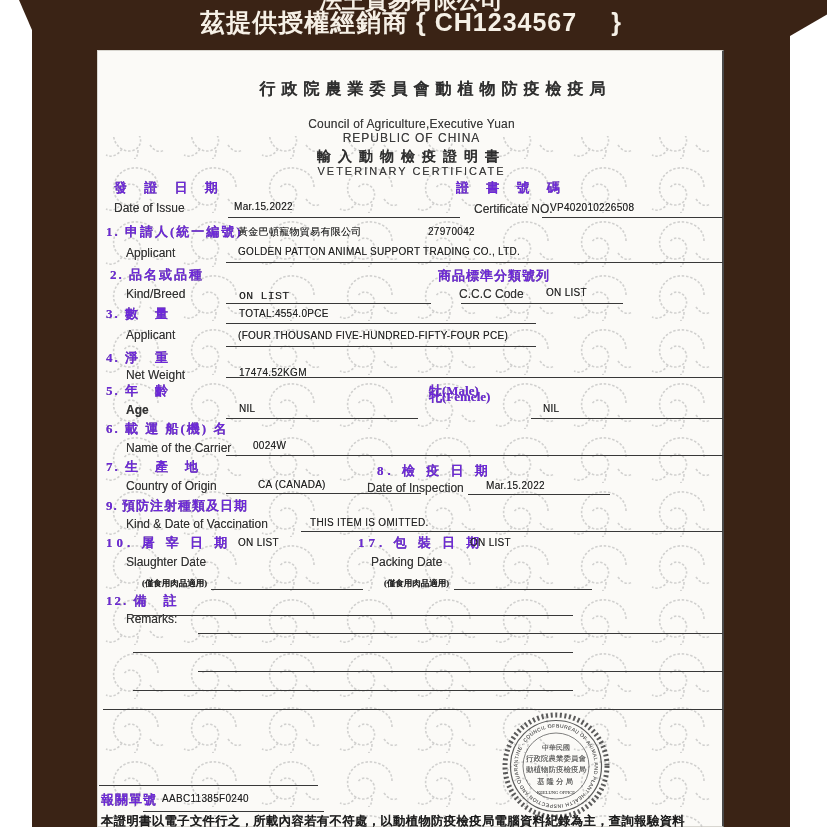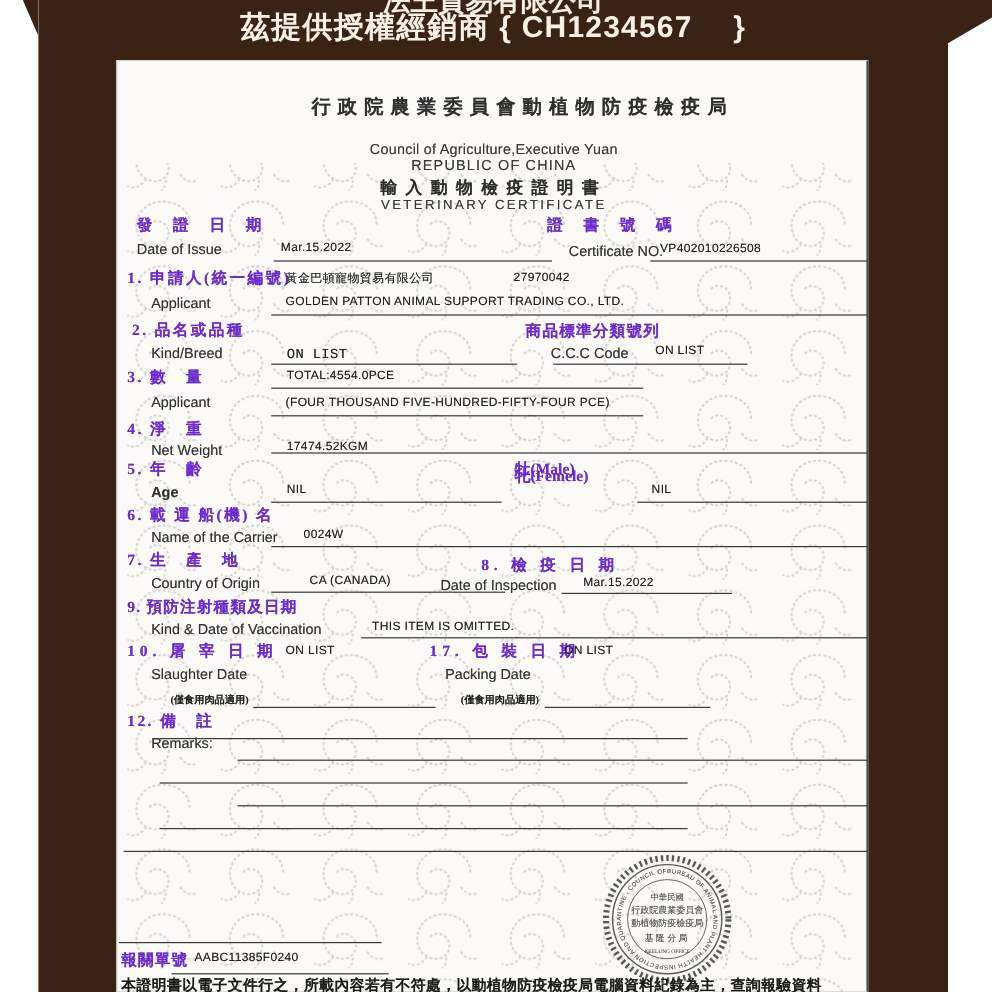--- a/index.html
+++ b/index.html
@@ -115,21 +115,21 @@
     <div class="val" style="left:445px;top:352px;">NIL</div>
     <div class="ln" style="left:128px;top:367px;width:192px;"></div>
     <div class="ln" style="left:433px;top:367px;width:192px;"></div>
 
     <div class="zl" style="left:8px;top:369px;">6. 載 運 船(機) 名</div>
     <div class="el" style="left:28px;top:390px;">Name of the Carrier</div>
     <div class="val" style="left:155px;top:389px;">0024W</div>
     <div class="ln" style="left:128px;top:404px;width:497px;"></div>
 
     <div class="zl" style="left:8px;top:407px;">7. 生　產　地</div>
-    <div class="zl" style="left:279px;top:411px;letter-spacing:4px;margin-left:24px;">8. 檢 疫 日 期</div>
+    <div class="zl" style="left:279px;top:411px;letter-spacing:4px;">8. 檢 疫 日 期</div>
     <div class="el" style="left:28px;top:428px;">Country of Origin</div>
     <div class="val" style="left:160px;top:428px;">CA (CANADA)</div>
     <div class="ln" style="left:128px;top:442px;width:195px;"></div>
     <div class="el" style="left:269px;top:430px;">Date of Inspection</div>
     <div class="val" style="left:388px;top:429px;">Mar.15.2022</div>
     <div class="ln" style="left:370px;top:443px;width:142px;"></div>
 
     <div class="zl" style="left:8px;top:446px;letter-spacing:1px;">9. 預防注射種類及日期</div>
     <div class="el" style="left:28px;top:466px;">Kind &amp; Date of Vaccination</div>
     <div class="val" style="left:212px;top:466px;">THIS ITEM IS OMITTED.</div>

